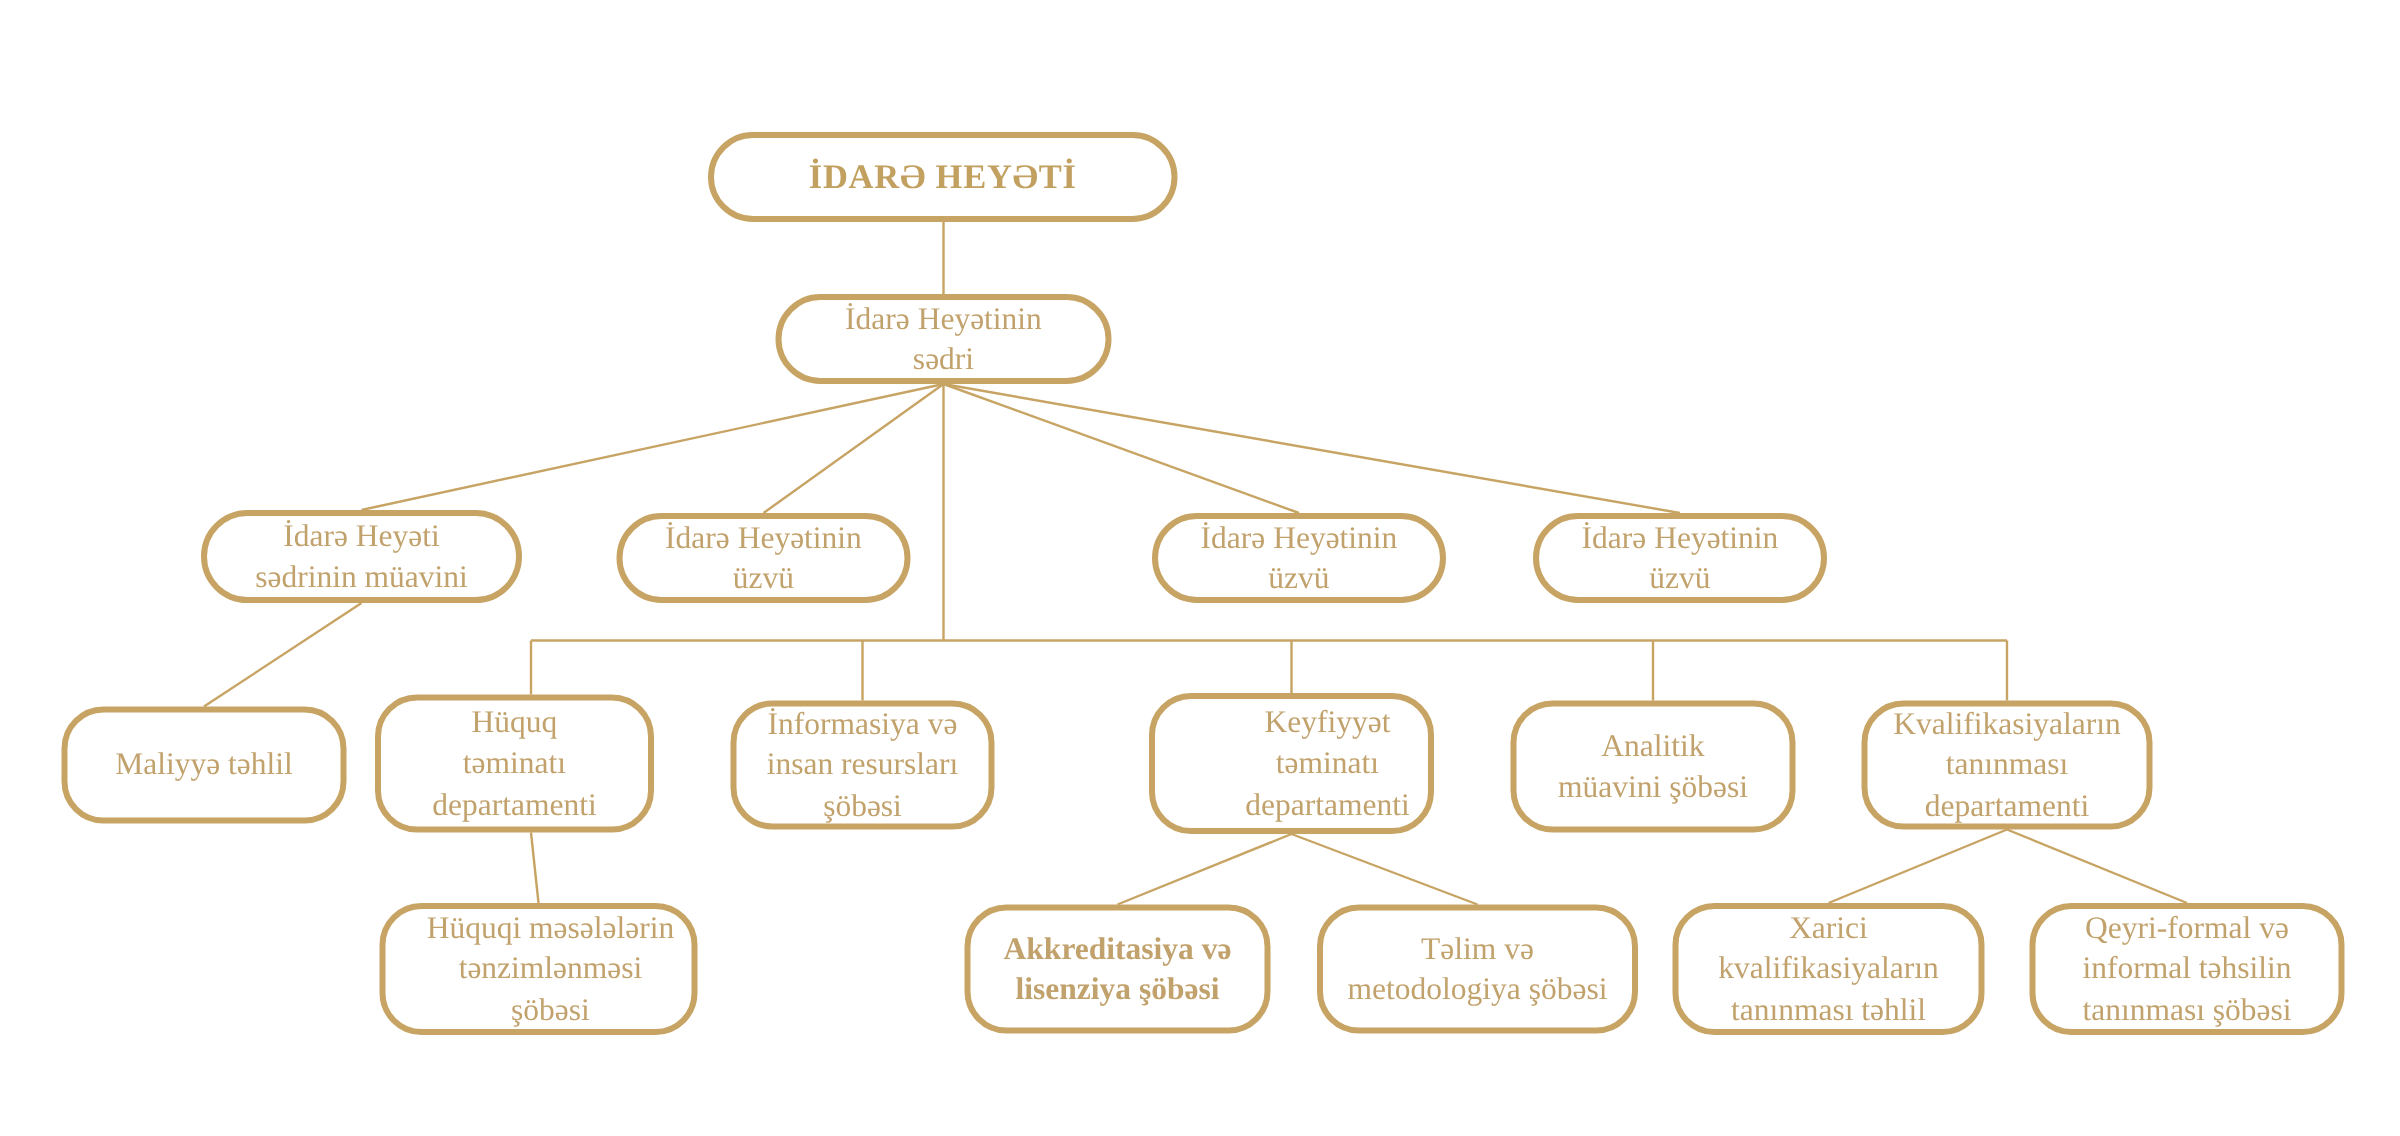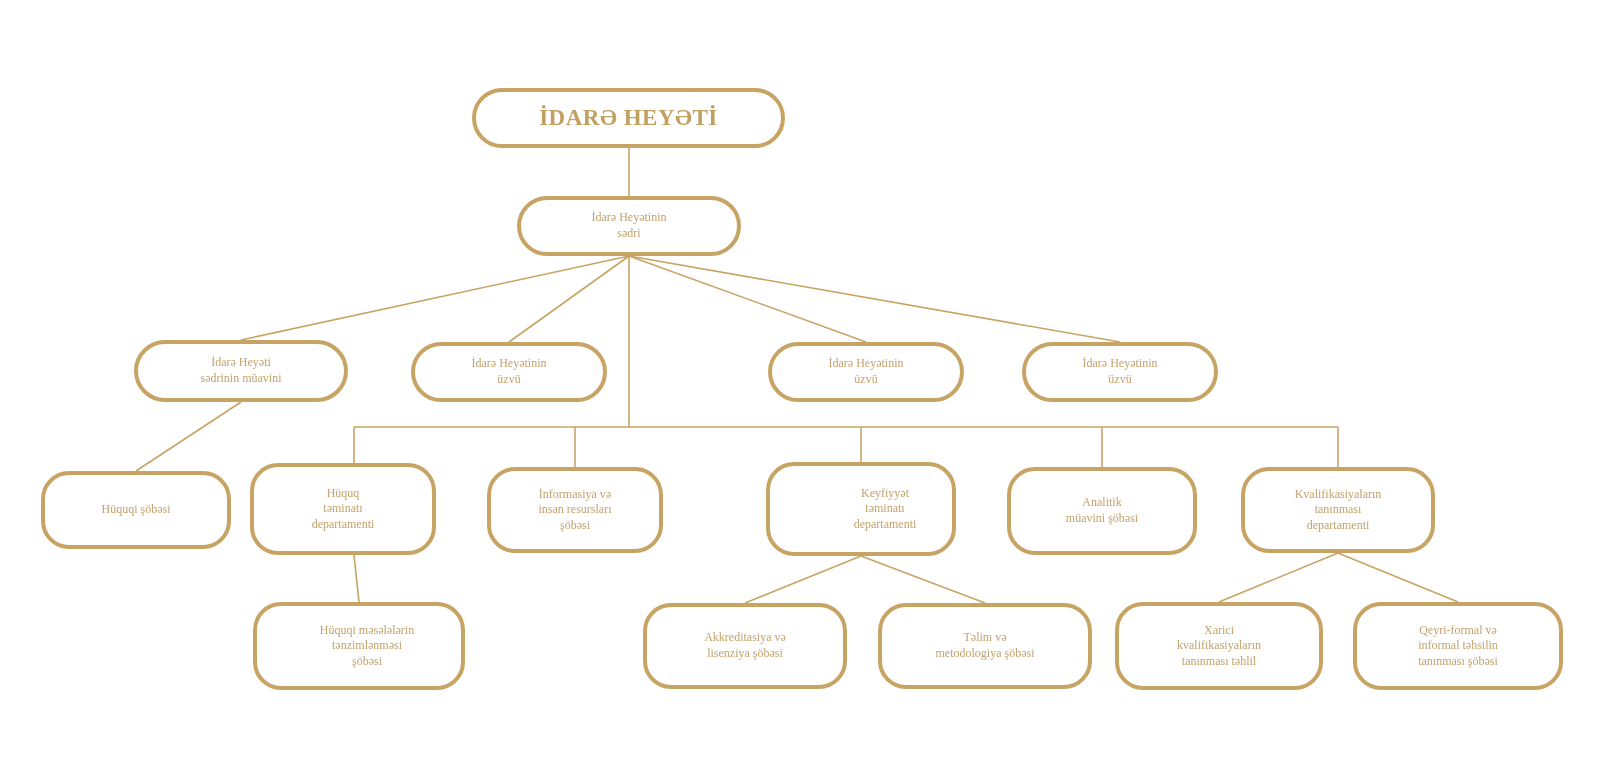--- a/index.html
+++ b/index.html
@@ -31,21 +31,21 @@
     align-items: center;
     justify-content: center;
     text-align: center;
   }
   .node.pill { border-radius: 36px; }
   .label {
     display: block;
     padding: 0 4px;
     white-space: pre-line;
     color: var(--node-text);
-    font-size: 12px;
+    font-size: 21px;
     line-height: 1.3;
   }
   .label.title {
     color: var(--title-text);
     font-weight: bold;
     font-size: 23px;
     letter-spacing: 0.5px;
   }
 </style>
 </head>
@@ -106,21 +106,21 @@
     <span class="label">İdarə Heyətinin
 üzvü</span>
   </div>
 
   <div class="node pill" style="left:1022px; top:322px; width:196px; height:60px;">
     <span class="label">İdarə Heyətinin
 üzvü</span>
   </div>
 
   <div class="node" style="left:41px; top:451px; width:190px; height:78px;">
-    <span class="label">Hüquqi şöbəsi</span>
+    <span class="label">Maliyyə təhlil</span>
   </div>
 
   <div class="node" style="left:250px; top:443px; width:186px; height:92px;">
     <span class="label">Hüquq
 təminatı
 departamenti</span>
   </div>
 
   <div class="node" style="left:487px; top:447px; width:176px; height:86px;text-align:center;">
     <span class="label">İnformasiya və
@@ -144,21 +144,21 @@
 tanınması
 departamenti</span>
   </div>
 
   <div class="node" style="left:253px; top:582px; width:212px; height:88px;padding-left:16px;">
     <span class="label">Hüquqi məsələlərin
 tənzimlənməsi
 şöbəsi</span>
   </div>
 
-  <div class="node" style="left:643px; top:583px; width:204px; height:86px;">
+  <div class="node" style="left:643px; top:583px; width:204px; height:86px;font-weight:bold;">
     <span class="label">Akkreditasiya və
 lisenziya şöbəsi</span>
   </div>
 
   <div class="node" style="left:878px; top:583px; width:214px; height:86px;">
     <span class="label">Təlim və
 metodologiya şöbəsi</span>
   </div>
 
   <div class="node" style="left:1115px; top:582px; width:208px; height:88px;">

